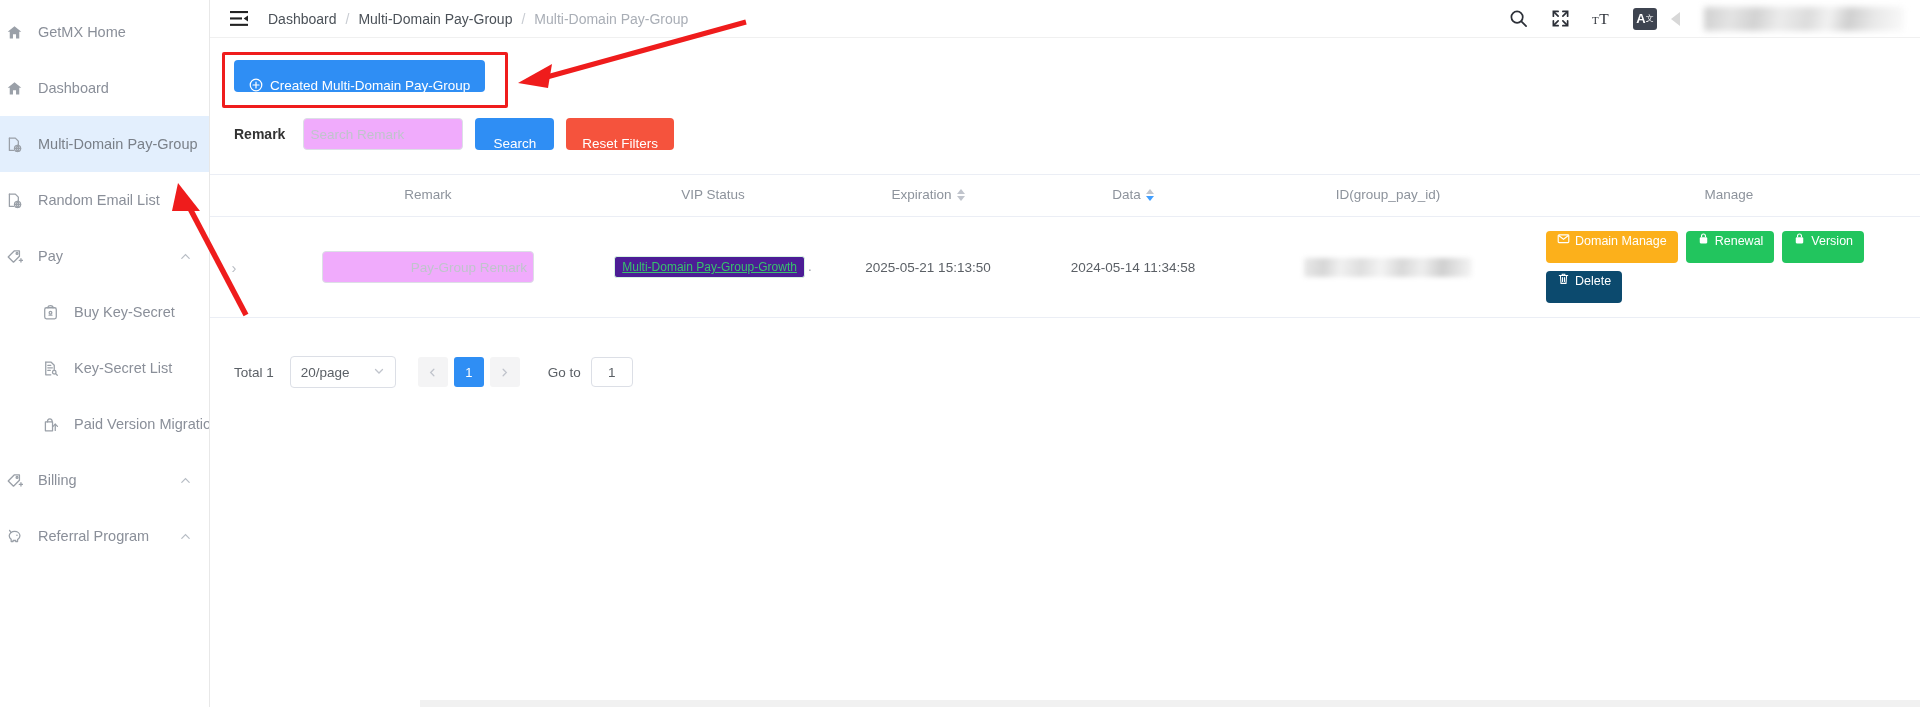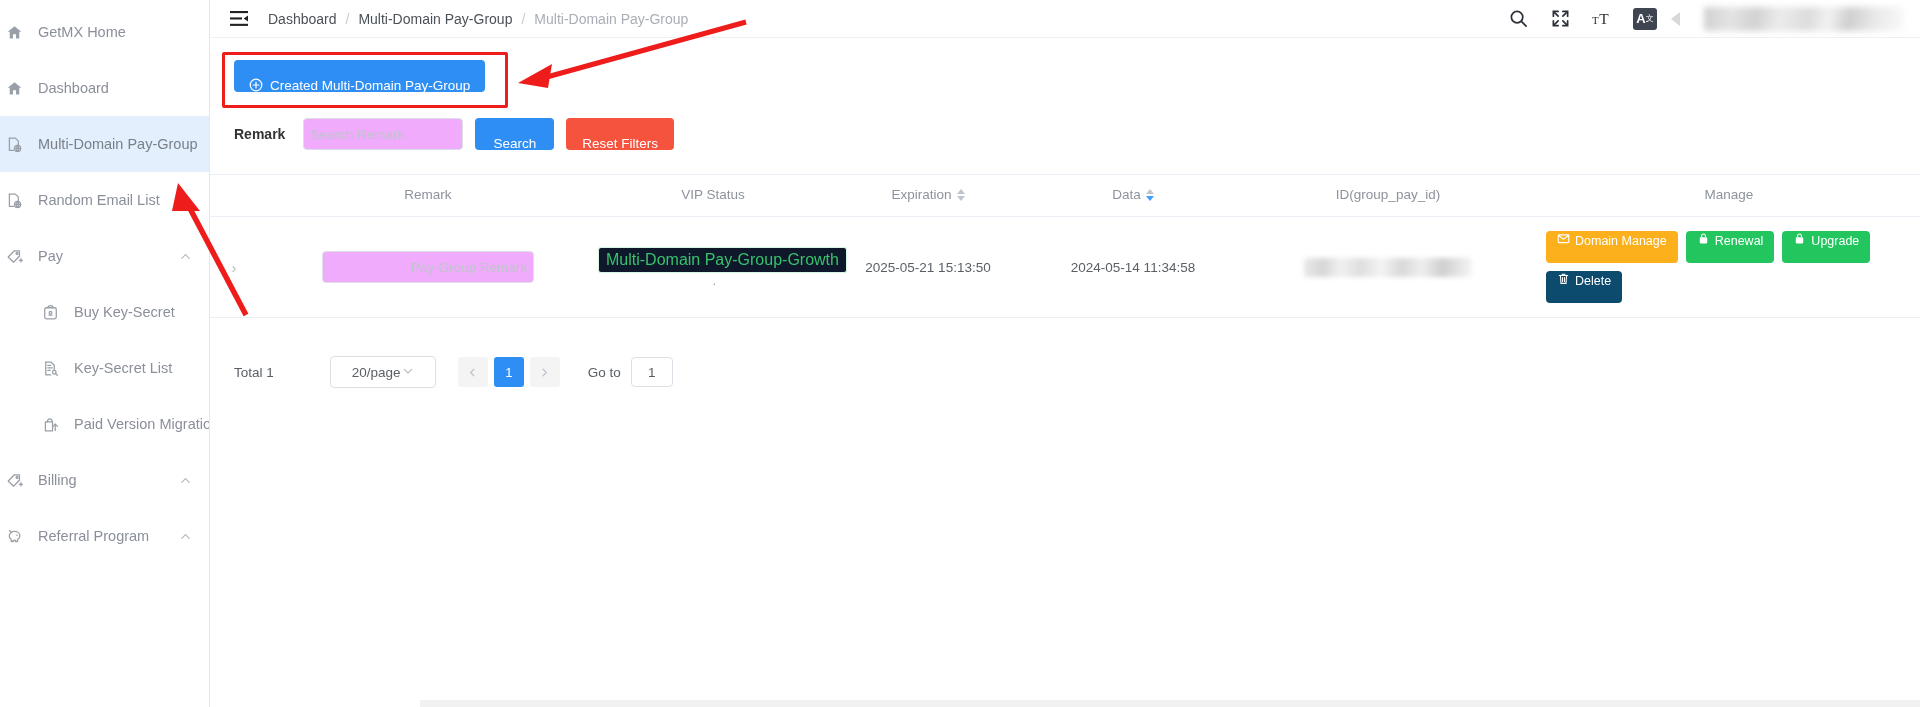--- a/index.html
+++ b/index.html
@@ -218,28 +218,29 @@
     text-align: center;
     vertical-align: middle;
   }
   .expander {
     color: #b8bdc4; font-size: 15px; cursor: pointer;
     display: inline-block; user-select: none;
   }
   .remark-cell-input { width: 212px; height: 32px; text-align: right; }
   .tag-success {
     display: inline-block;
-    background: #0f172a;
+    background: #4c1d95;
     border: 1px solid #d6f5e3;
     color: #37c26c;
-    font-size: 16px;
+    font-size: 12px;
     border-radius: 3px;
     padding: 4px 7px;
     line-height: 1;
     white-space: nowrap;
+    text-decoration: underline;
   }
   .tag-dot { color: #9aa0a8; margin-left: 3px; }
   .idblur {
     display: inline-block;
     width: 168px; height: 19px;
     background: linear-gradient(95deg,#e9e9e9 0%,#d6d6d6 12%,#f1f1f1 22%,#dedede 34%,#f4f4f4 46%,#d8d8d8 58%,#efefef 70%,#cfcfcf 82%,#f6f6f6 100%);
     filter: blur(2.6px);
     border-radius: 2px;
     vertical-align: middle;
   }
@@ -262,25 +263,24 @@
     padding: 38px 0 0 24px;
     font-size: 13.5px; color: #5b6066;
     gap: 0;
   }
   .pager-total { margin-right: 16px; color: #5b6066; }
   .pager-size {
     position: relative;
     width: 106px; height: 32px;
     border: 1px solid #dcdfe6; border-radius: 4px;
     display: flex; align-items: center;
-    padding: 0 21px;
+    padding: 0 10px;
     font-size: 13.5px; color: #5b6066;
     cursor: pointer; margin-right: 22px;
     background: #fff;
-    margin-left: 40px;
   }
   .pager-size .chev {
     margin-left: auto; color: #c0c4cc;
   }
   .pg-btn {
     min-width: 30px; height: 30px;
     border-radius: 3px;
     background: #f4f4f5;
     color: #c0c4cc;
     display: inline-flex; align-items: center; justify-content: center;
@@ -574,21 +574,21 @@
                           <rect x="3.4" y="6.6" width="9.2" height="7.4" rx="1.3" fill="#fff" stroke="none"></rect>
                           <path d="M5.6 6.6V4.8a2.4 2.4 0 0 1 4.8 0v1.8"></path>
                         </svg></span>
        <span>Renewal</span>
      </button>
                     <button class="btn btn-sm btn-green">
        <span><svg width="13" height="13" viewBox="0 0 16 16" fill="none" stroke="#fff" stroke-width="1.4">
                           <rect x="3.4" y="6.6" width="9.2" height="7.4" rx="1.3" fill="#fff" stroke="none"></rect>
                           <path d="M5.6 6.6V4.8a2.4 2.4 0 0 1 4.8 0v1.8"></path>
                         </svg></span>
-       <span>Upgrade</span>
+       <span>Version</span>
      </button>
                     <button class="btn btn-sm btn-danger">
        <span><svg width="13" height="13" viewBox="0 0 16 16" fill="none" stroke="#fff" stroke-width="1.3" stroke-linecap="round">
                           <path d="M2.8 4.2h10.4"></path>
                           <path d="M6.4 4.2V2.8h3.2v1.4"></path>
                           <path d="M4.2 4.2 4.9 14h6.2l.7-9.8"></path>
                           <path d="M6.8 6.8v4.8M9.2 6.8v4.8"></path>
                         </svg></span>
        <span>Delete</span>
      </button>

